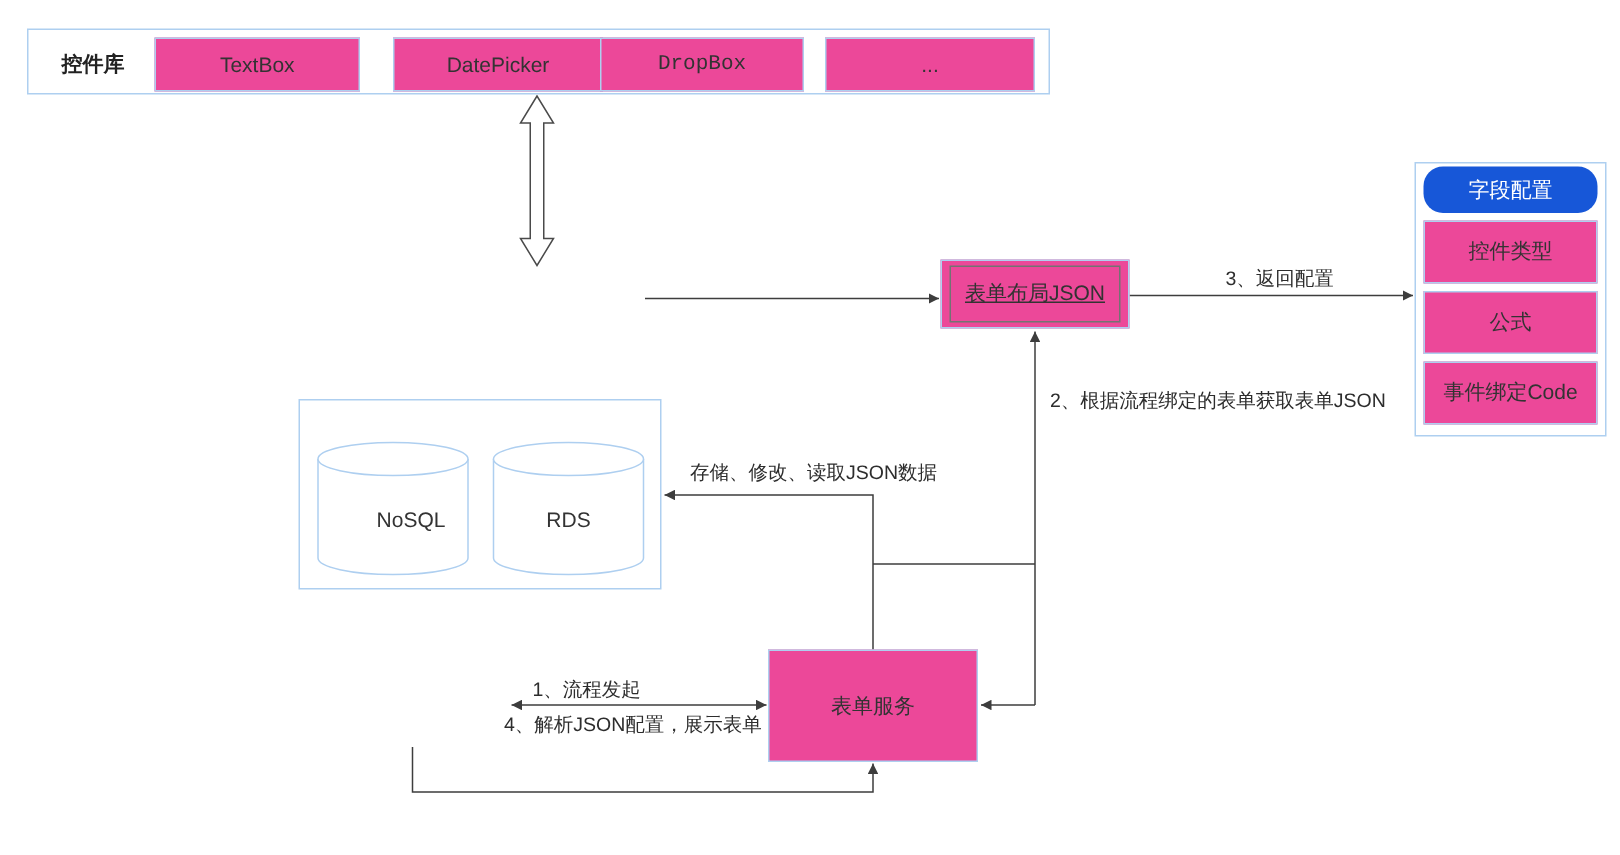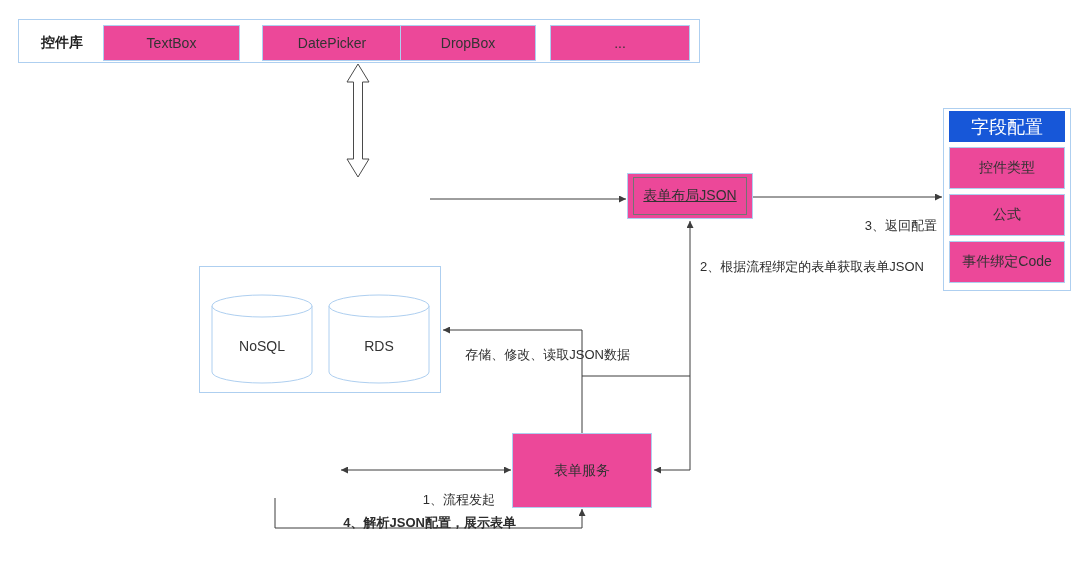--- a/index.html
+++ b/index.html
@@ -42,31 +42,32 @@
     position: absolute;
     font-weight: bold;
     font-size: 14px;
     color: #222222;
     z-index: 2;
   }
   .panel-header {
     position: absolute;
     box-sizing: border-box;
     display: flex; align-items: center; justify-content: center;
-    font-size: 18px;
+    font-size: 14px;
     z-index: 2;
+    border-radius: 13px;
   }
   .elabel {
     position: absolute;
     font-size: 13px;
     color: #2d2d2d;
     z-index: 2;
     white-space: nowrap;
   }
-  .elabel.center { text-align: right; margin-top: 40px; }
+  .elabel.center { text-align: left; }
   .cyl {
     position: absolute;
     z-index: 2;
     display: flex; align-items: center; justify-content: center;
   }
   .cyl svg { position: absolute; left: 0; top: 0; }
   .cyl .cyl-label {
     position: relative;
     font-size: 14px;
     color: #333333;
@@ -100,53 +101,53 @@
     <path d="M690,470 L690,221" stroke="#3d3d3d" fill="none" marker-end="url(#arrow)"></path>
     <path d="M690,470 L654,470" stroke="#3d3d3d" fill="none" marker-end="url(#arrow)"></path>
 
     <polygon points="358,64 347,82 353.5,82 353.5,159 347,159 358,177 369,159 362.5,159 362.5,82 369,82" fill="#ffffff" stroke="#4a4a4a" stroke-width="1"></polygon>
   </svg>
 
   <div class="group" style="left:18px; top:19px; width:682px; height:44px;"></div>
   <div class="group-label" style="left:41px; top:34px;">控件库</div>
   <div class="box" style="left:103px; top:25px; width:137px; height:36px;">TextBox</div>
   <div class="box" style="left:250px; top:25px; width:140px; height:36px;margin-left:12px;">DatePicker</div>
-  <div class="box" style="left:400px; top:25px; width:136px; height:36px;">DropBox</div>
+  <div class="box" style="left:400px; top:25px; width:136px; height:36px;font-family:Liberation Mono, monospace;">DropBox</div>
   <div class="box" style="left:550px; top:25px; width:140px; height:36px;">...</div>
 
 
   <div class="box" style="left:627px; top:173px; width:126px; height:46px; padding:0;">
     <div class="inner-frame">
       <span>表单布局JSON</span>
     </div>
   </div>
 
   <div class="group" style="left:943px; top:108px; width:128px; height:183px;"></div>
   <div class="panel-header" style="left:949px; top:111px; width:116px; height:31px; background:#1757d8; color:#ffffff;">字段配置</div>
   <div class="box" style="left:949px; top:147px; width:116px; height:42px;">控件类型</div>
   <div class="box" style="left:949px; top:194px; width:116px; height:42px;">公式</div>
   <div class="box" style="left:949px; top:241px; width:116px; height:42px;">事件绑定Code</div>
 
   <div class="group" style="left:199px; top:266px; width:242px; height:127px;"></div>
-  <div class="cyl" style="left:211px; top:294px; width:102px; height:90px;">
+  <div class="cyl" style="left:211px; top:294px; width:102px; height:90px;padding-left:12px;">
     <svg width="102" height="90">
       <path d="M 1 12 L 1 78 A 50 11 0 0 0 101 78 L 101 12" fill="#ffffff" stroke="#aecff0"></path>
       <ellipse cx="51" cy="12" rx="50" ry="11" fill="#ffffff" stroke="#aecff0"></ellipse>
     </svg>
     <span class="cyl-label">NoSQL</span>
   </div>
   <div class="cyl" style="left:328px; top:294px; width:102px; height:90px;">
     <svg width="102" height="90">
       <path d="M 1 12 L 1 78 A 50 11 0 0 0 101 78 L 101 12" fill="#ffffff" stroke="#aecff0"></path>
       <ellipse cx="51" cy="12" rx="50" ry="11" fill="#ffffff" stroke="#aecff0"></ellipse>
     </svg>
     <span class="cyl-label">RDS</span>
   </div>
 
   <div class="box" style="left:512px; top:433px; width:140px; height:75px;">表单服务</div>
 
   <div class="elabel center" style="left:460px; top:306px; width:170px;">存储、修改、读取JSON数据</div>
   <div class="elabel" style="left:700px; top:258px;">2、根据流程绑定的表单获取表单JSON</div>
   <div class="elabel center" style="left:817px; top:177px; width:120px;">3、返回配置</div>
   <div class="elabel center" style="left:355px; top:451px; width:140px;">1、流程发起</div>
-  <div class="elabel center" style="left:336px; top:474px; width:180px;font-weight:bold;">4、解析JSON配置，展示表单</div>
+  <div class="elabel center" style="left:336px; top:474px; width:180px;">4、解析JSON配置，展示表单</div>
 
 </div>
 
 </body></html>

